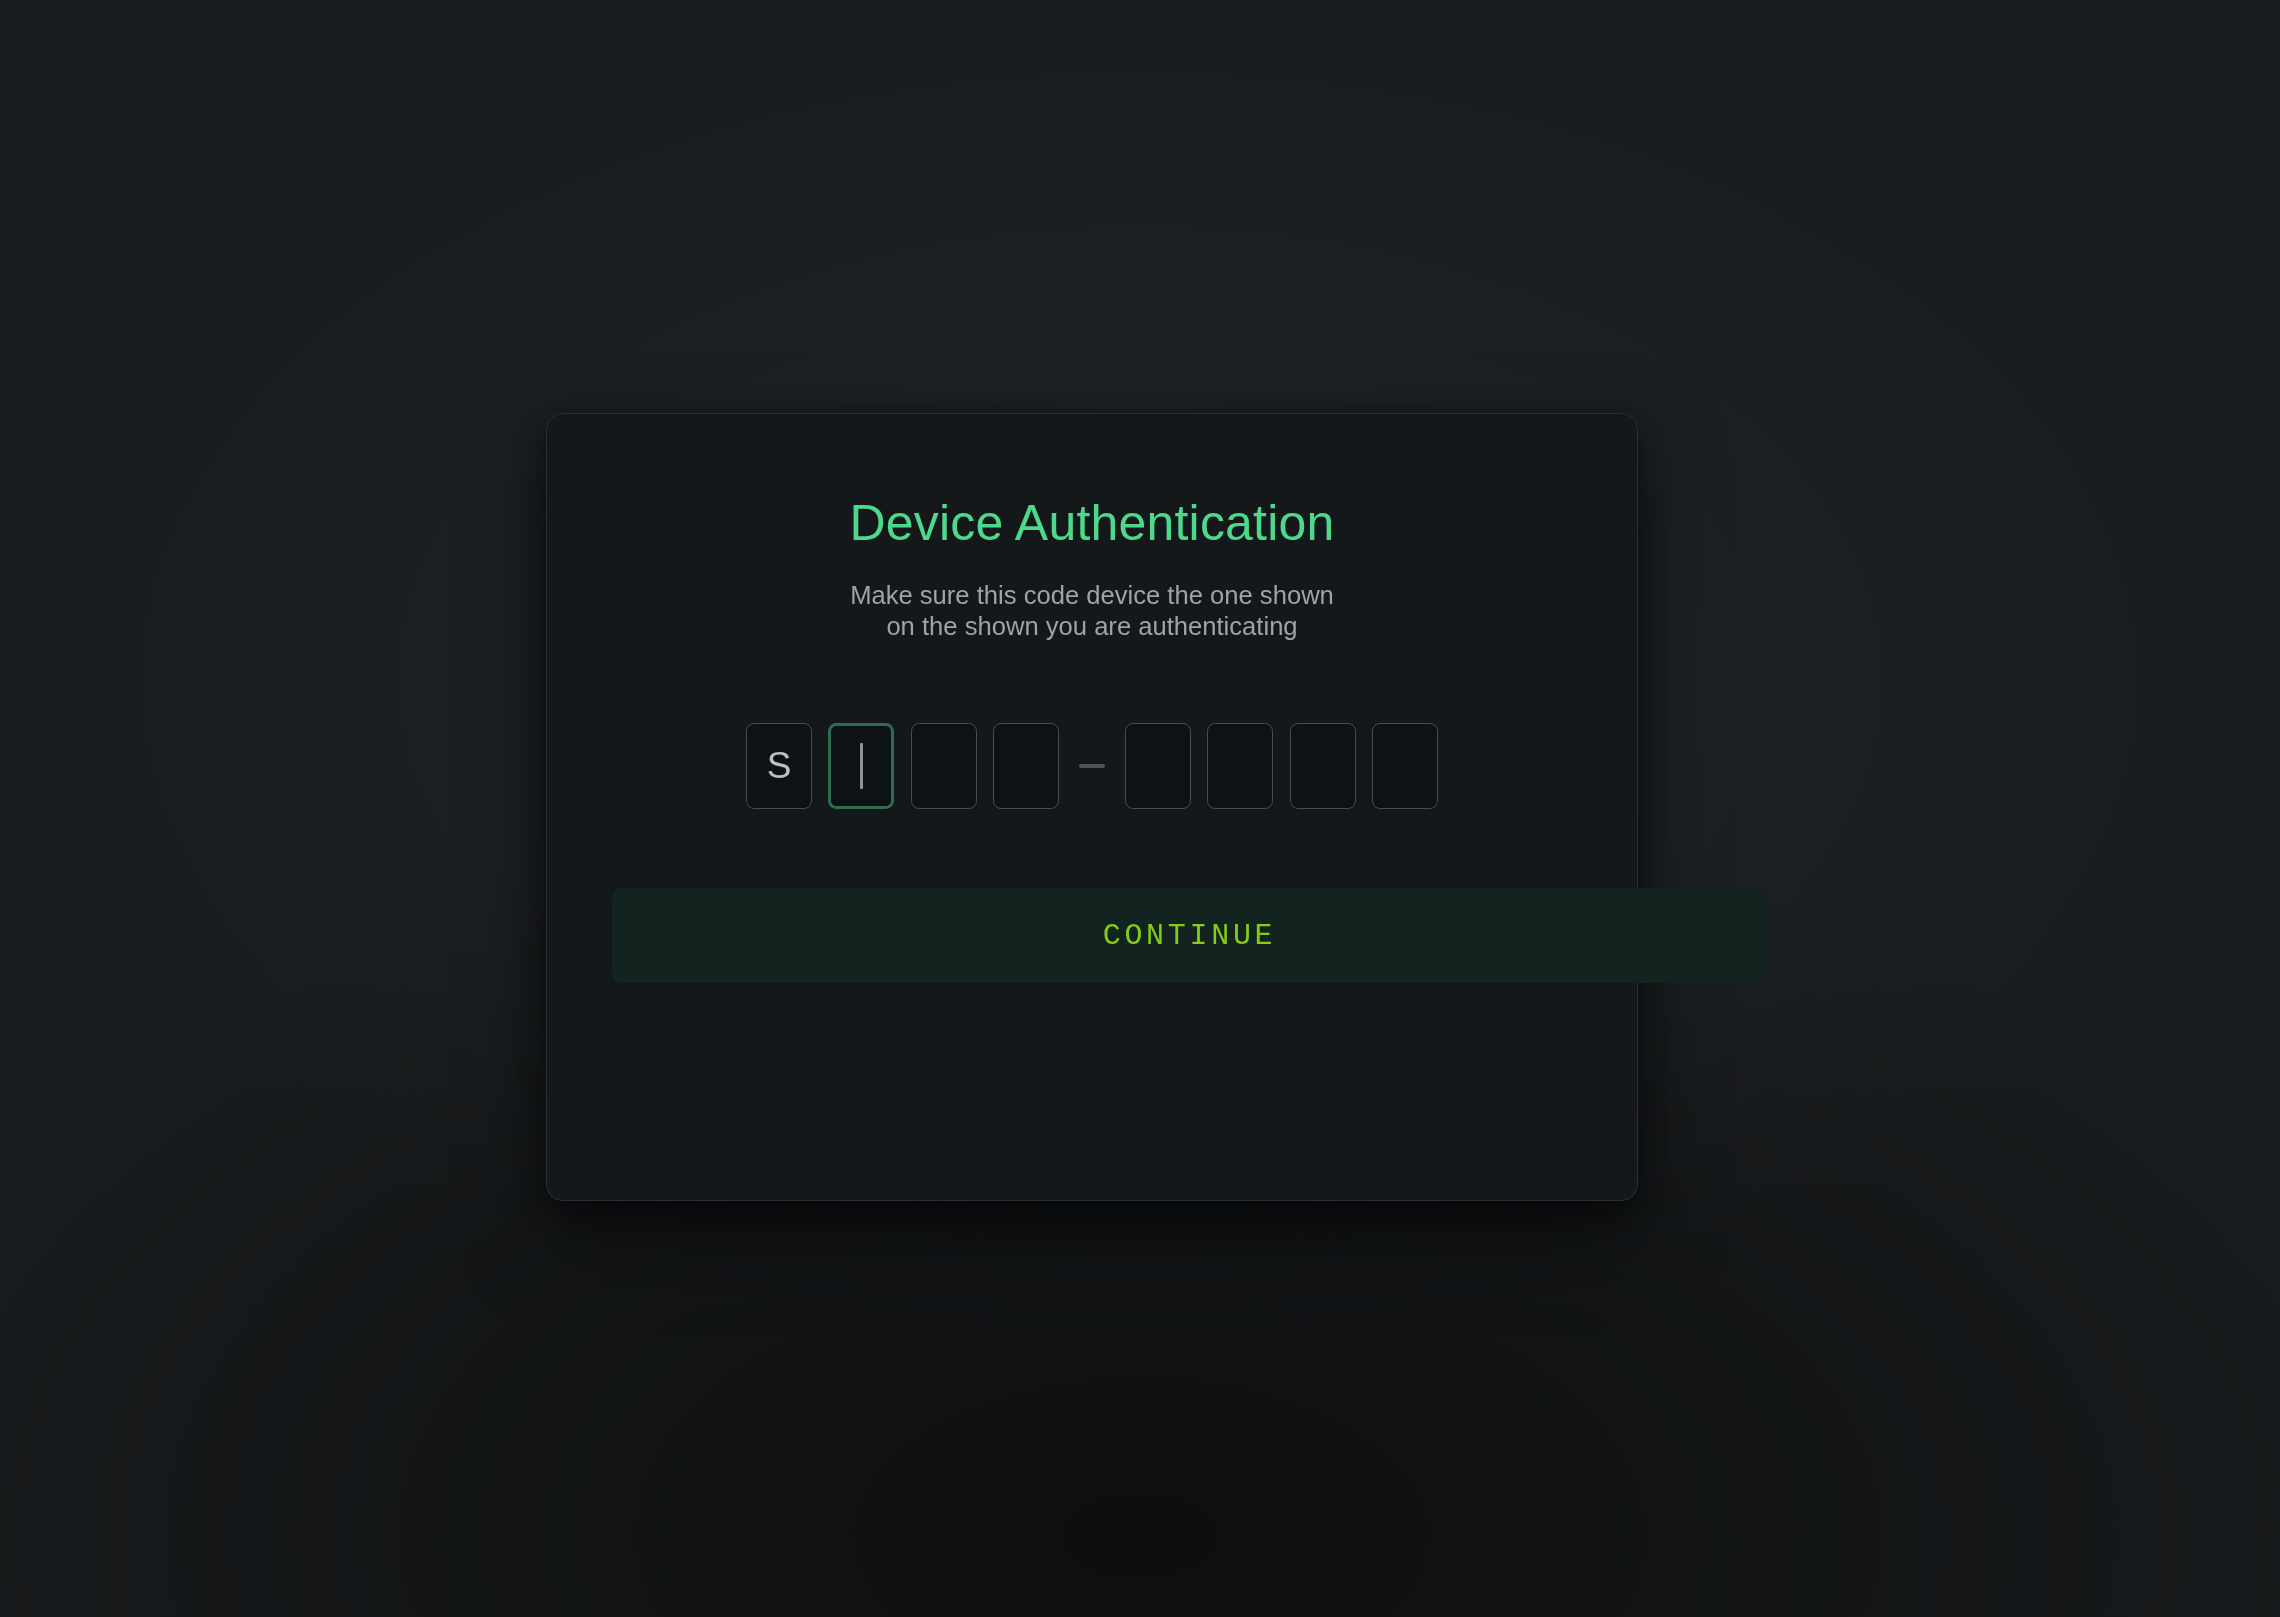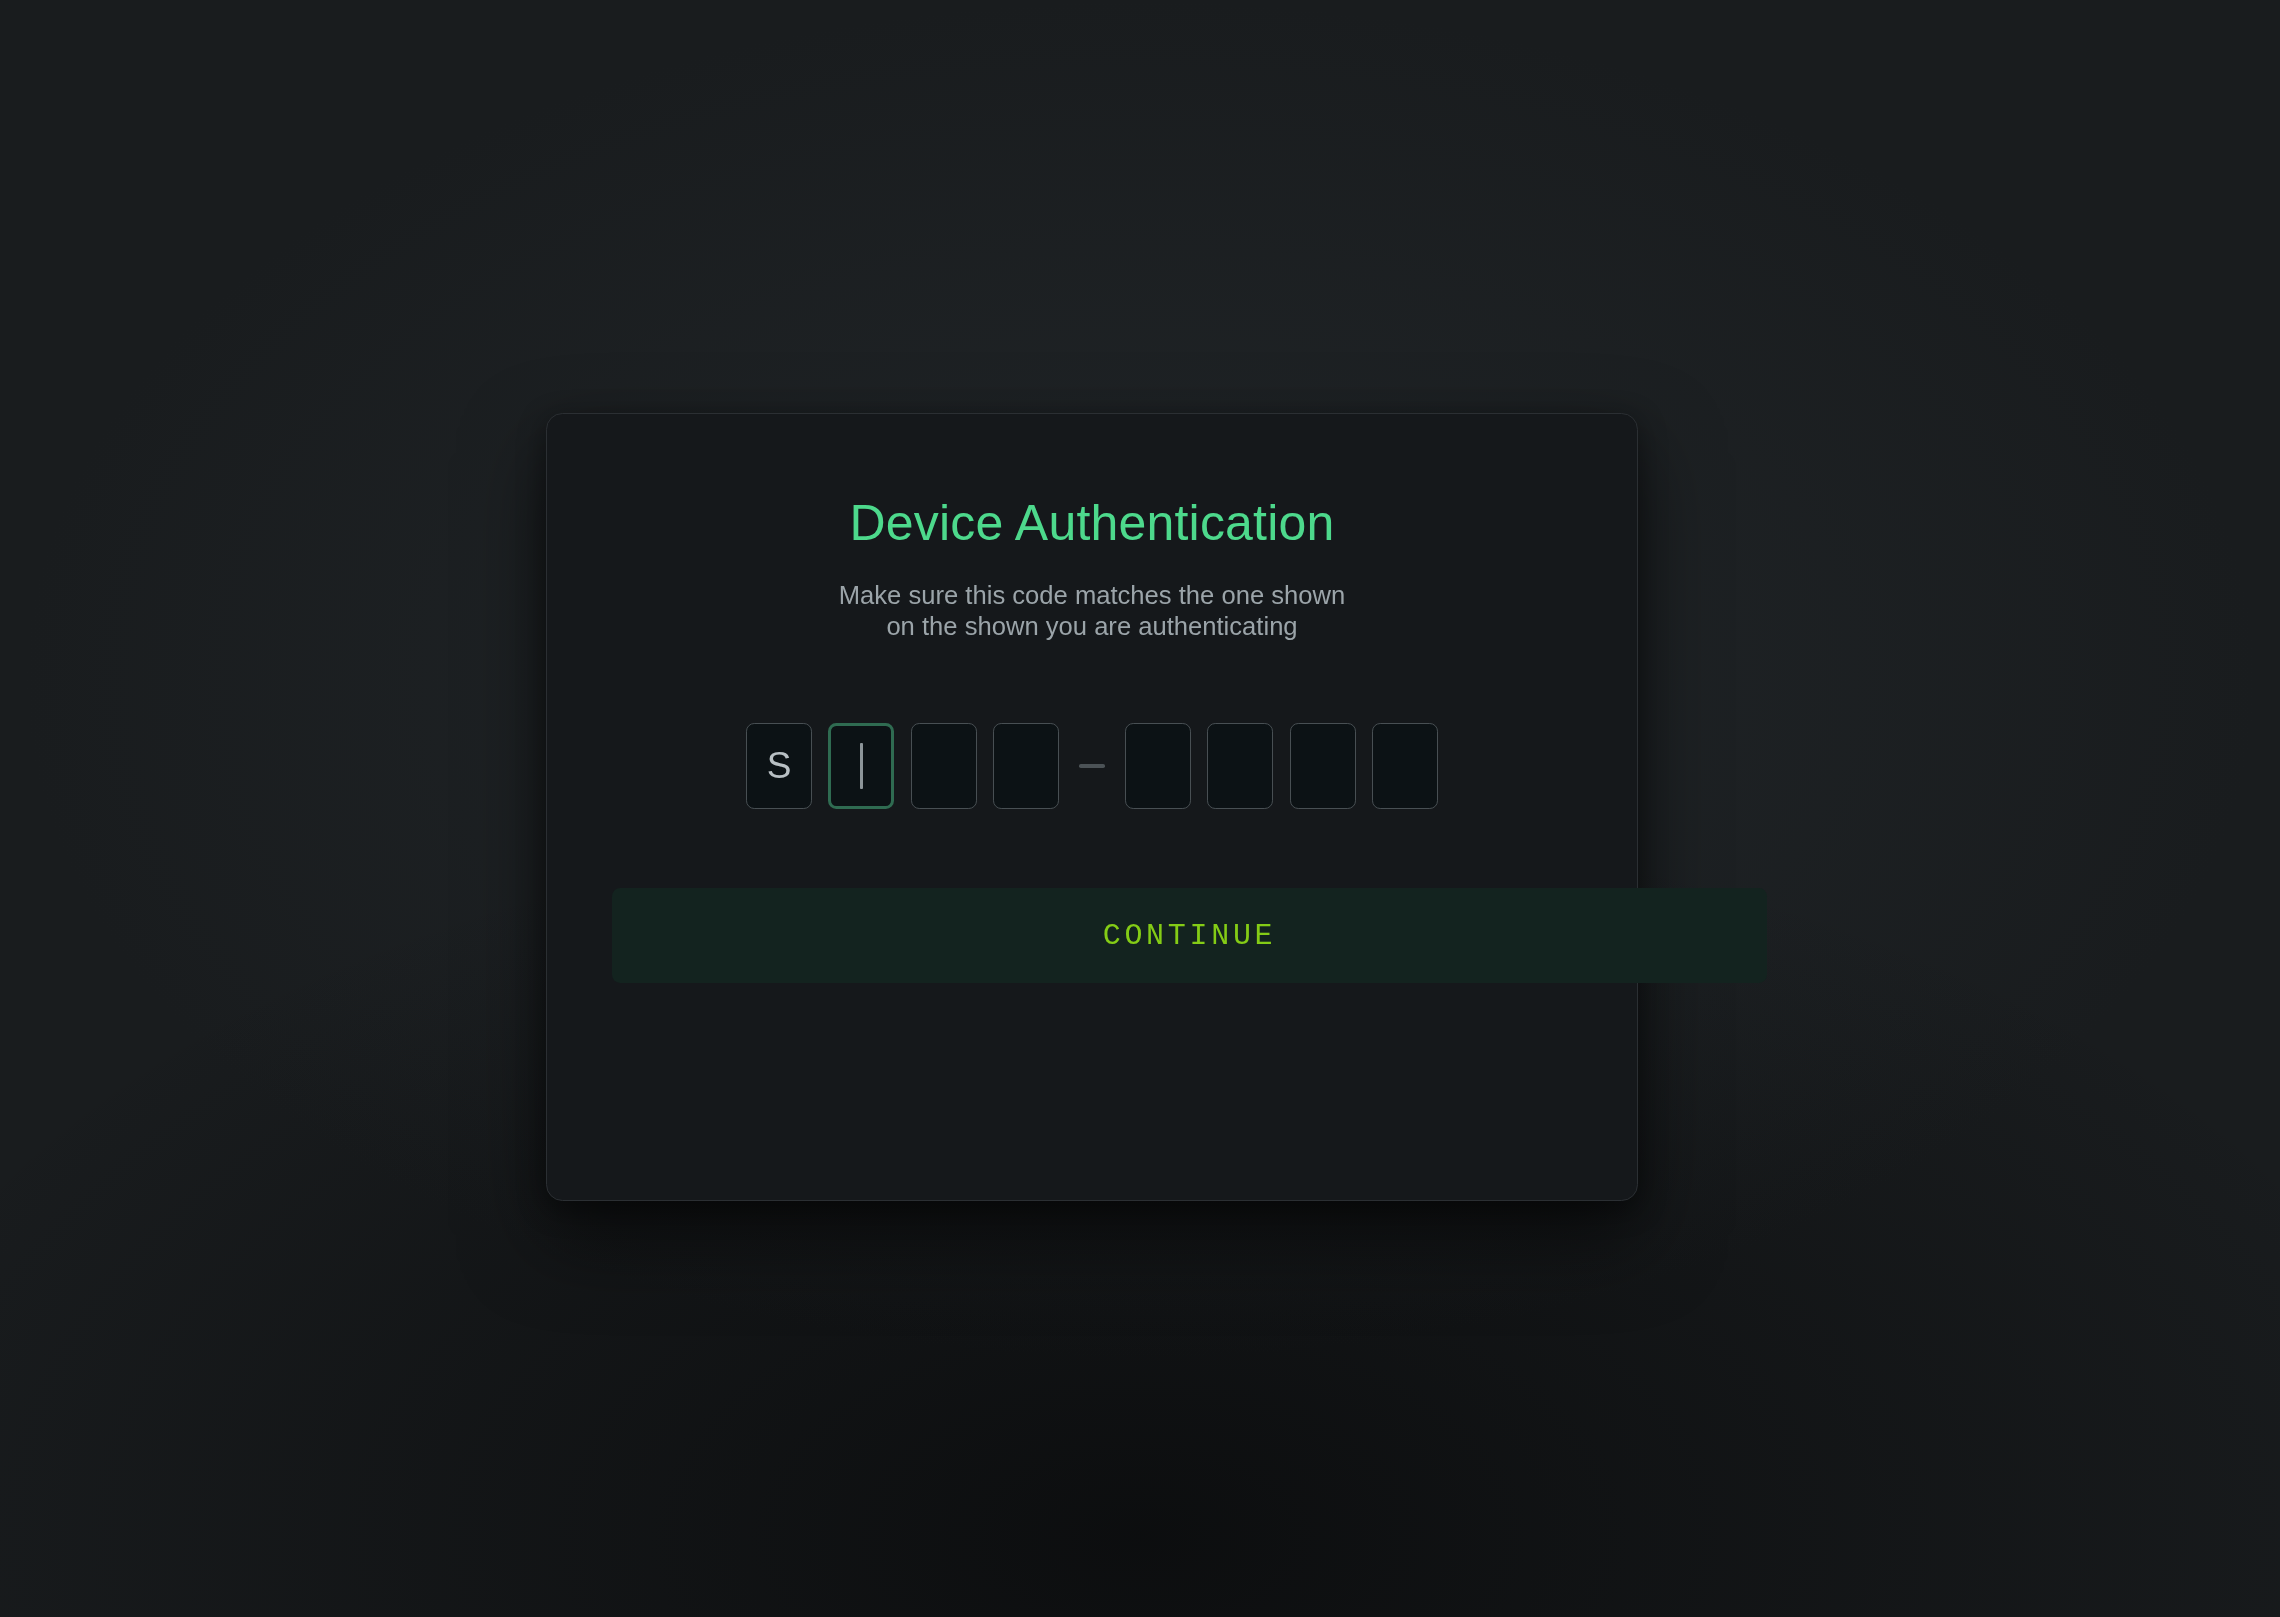--- a/index.html
+++ b/index.html
@@ -170,21 +170,21 @@
 
 <div class="bg-vignette"></div>
 
 <div class="dialog-wrap">
   <div class="card">
     <div class="card-inner">
 
       <h1 class="title">Device Authentication</h1>
 
       <div class="subtitle">
-        <span class="line">Make sure this code matches the one shown</span>
+        <span class="line">Make sure this code device the one shown</span>
         <span class="line">on the shown you are authenticating</span>
       </div>
 
       <div class="code-row">
 
         <div class="code-group">
           <div class="code-box filled">S</div>
 
           <div class="code-box focused">
             <span class="caret"></span>

